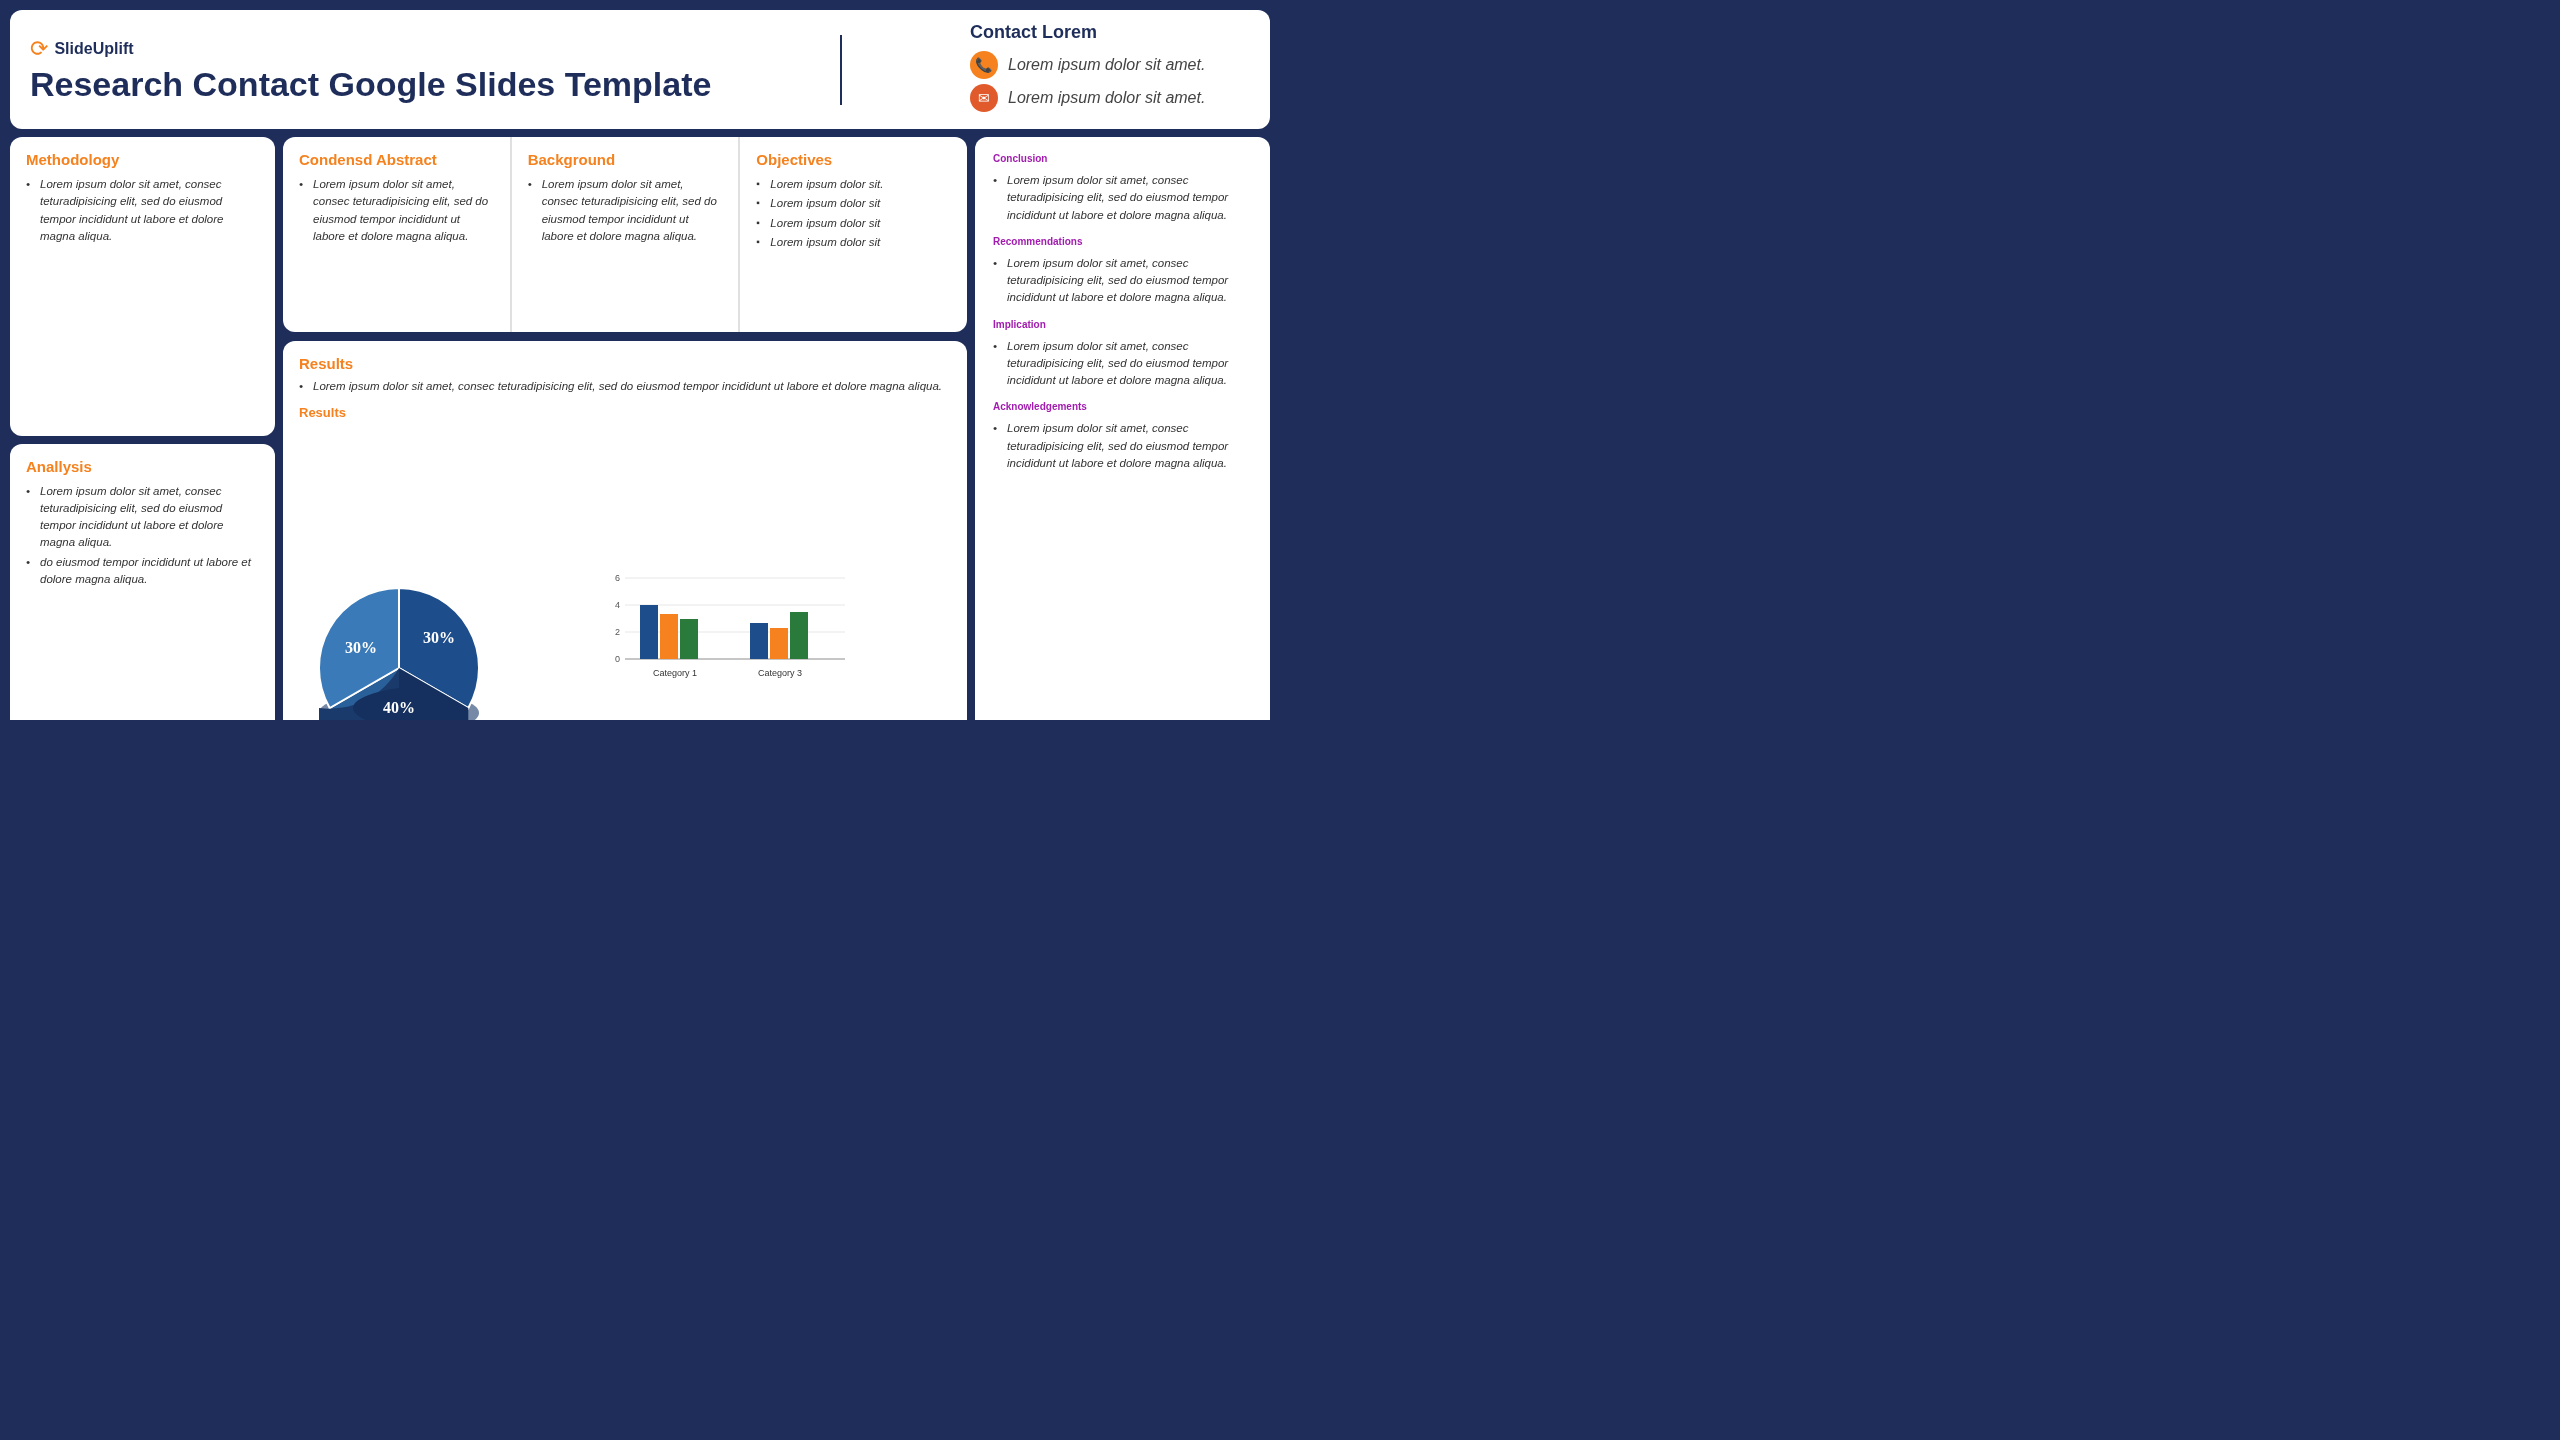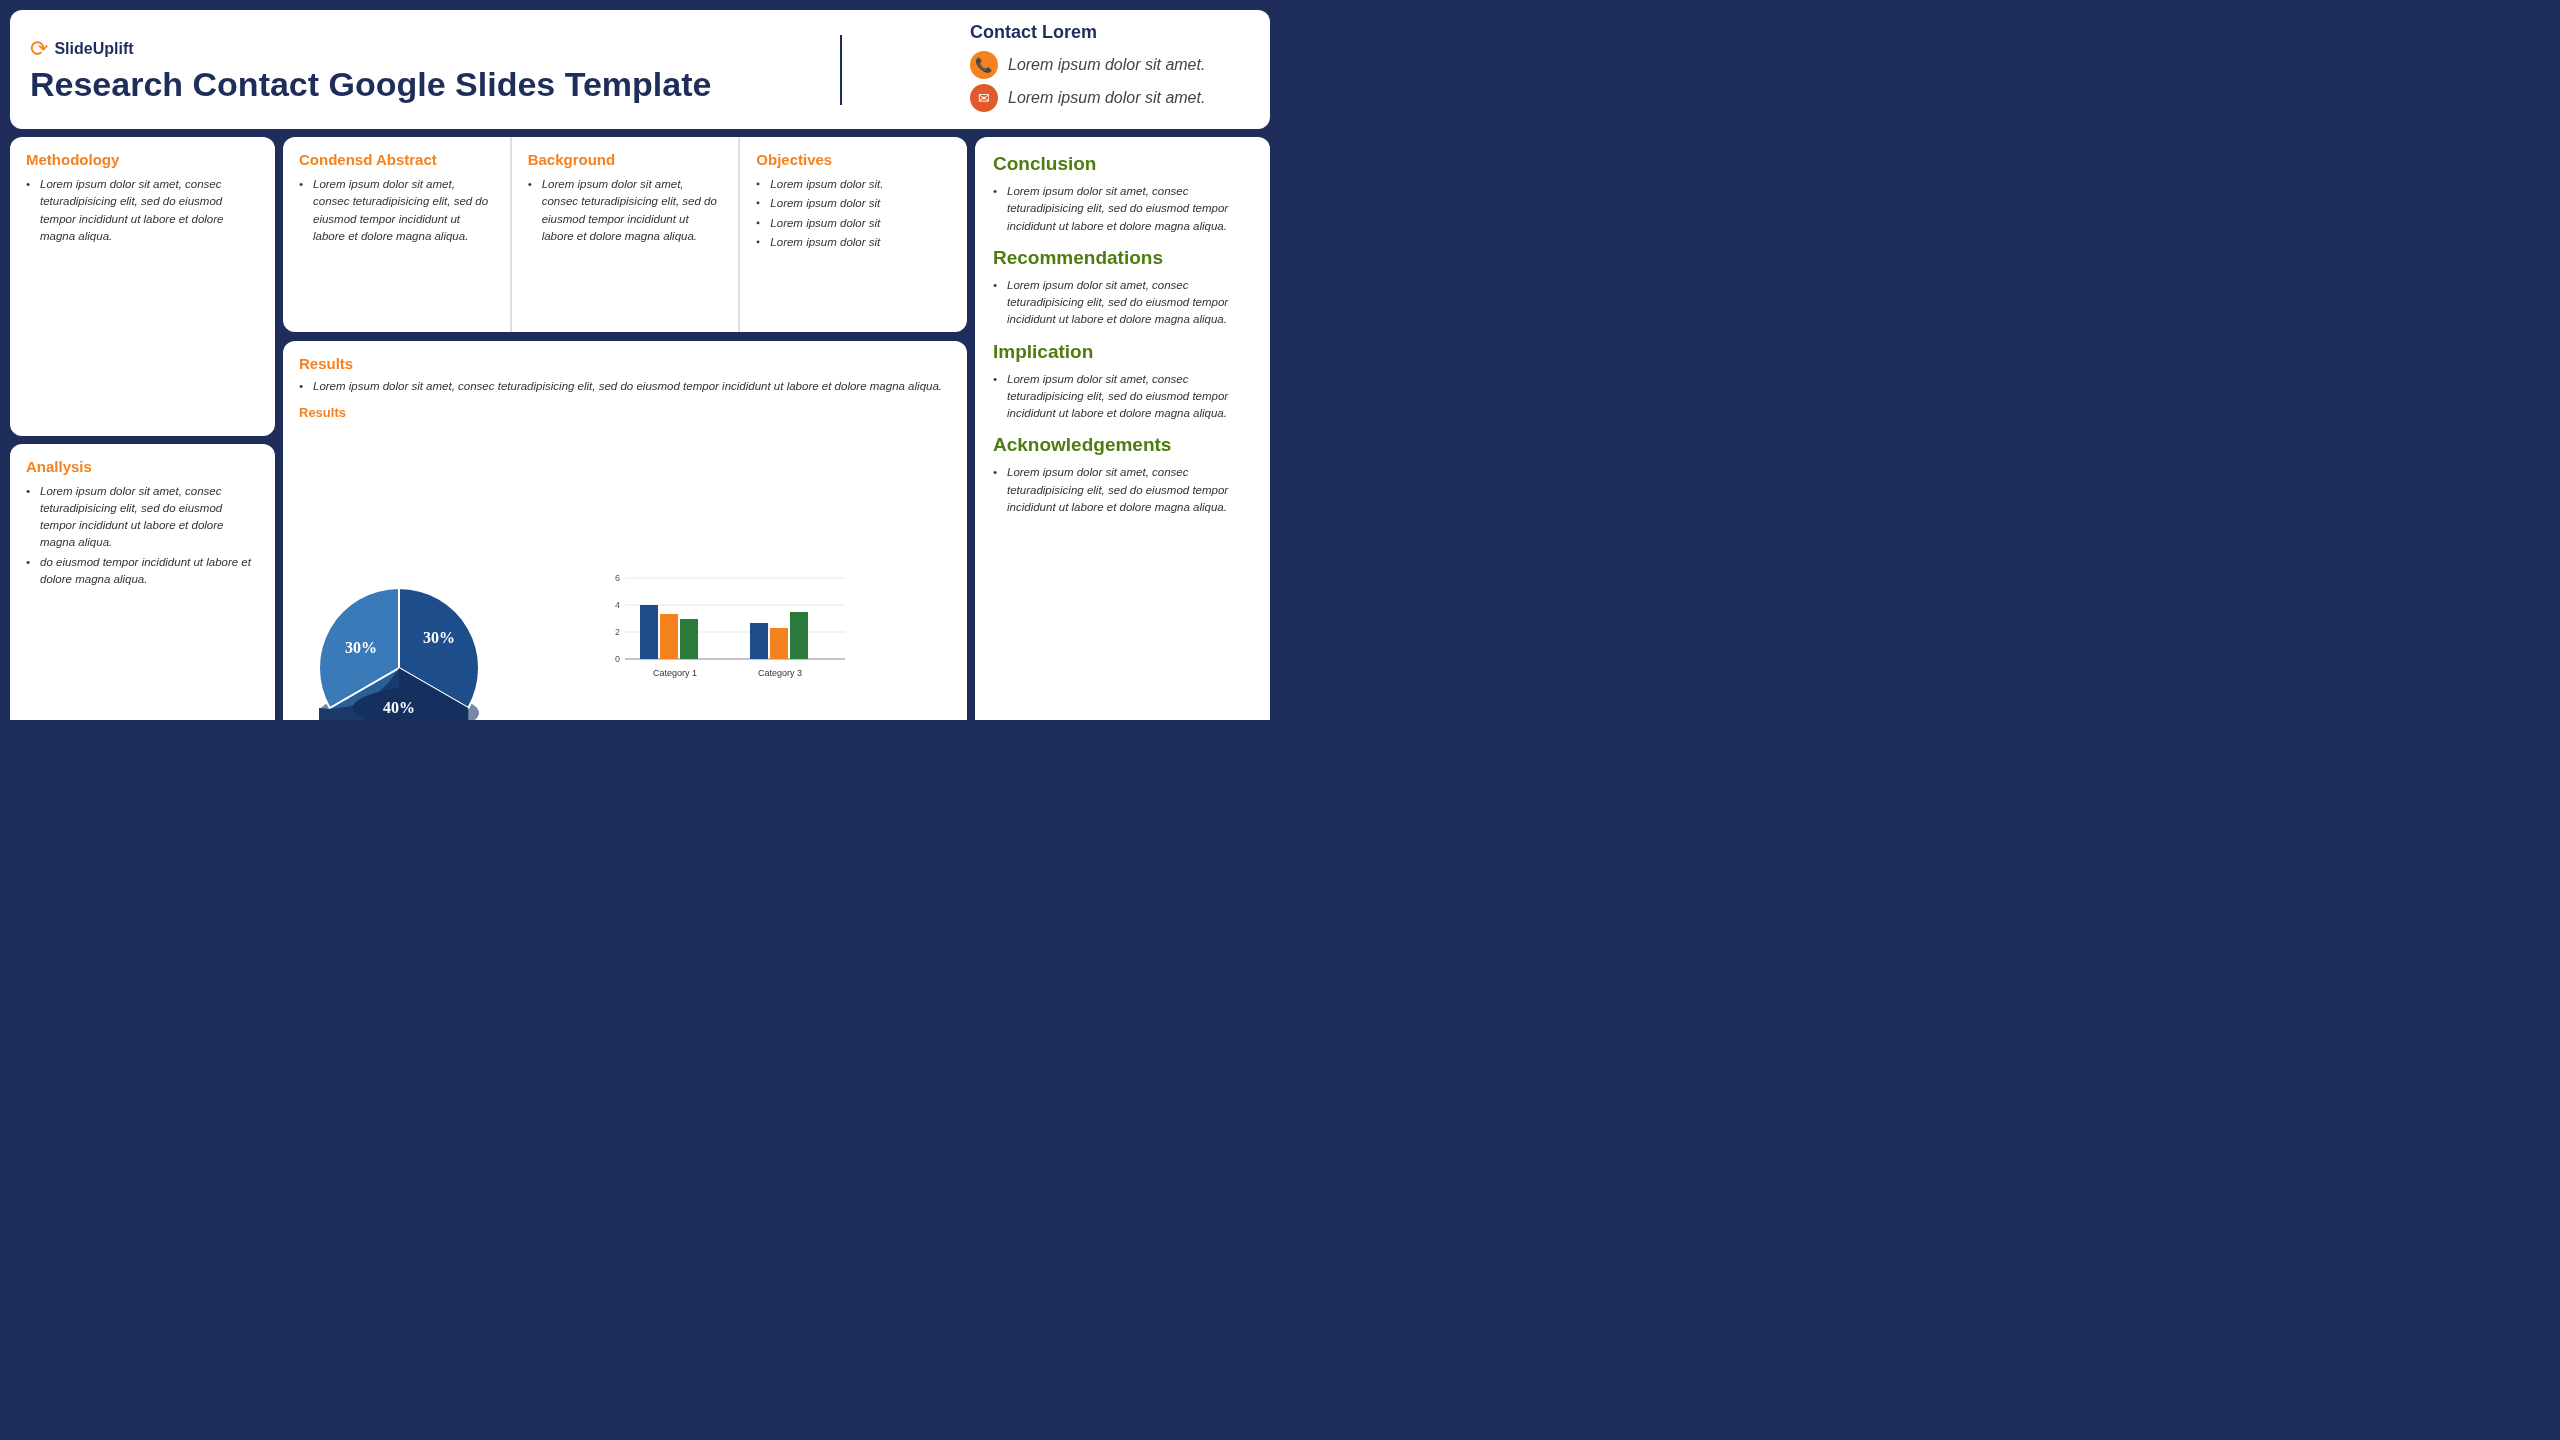--- a/index.html
+++ b/index.html
@@ -144,23 +144,23 @@
       padding: 14px 16px;
     }
 
     .section-title {
       font-size: 15px;
       font-weight: 800;
       color: #f5821f;
       margin-bottom: 8px;
     }
     .section-title-dark {
-      font-size: 19px;
+      font-size: 10px;
       font-weight: 800;
-      color: #4d7c0f;
+      color: #a21caf;
       margin-bottom: 8px;
     }
 
     .bullet-list {
       list-style: none;
       padding: 0;
     }
     .bullet-list li {
       font-size: 11.5px;
       font-style: italic;

